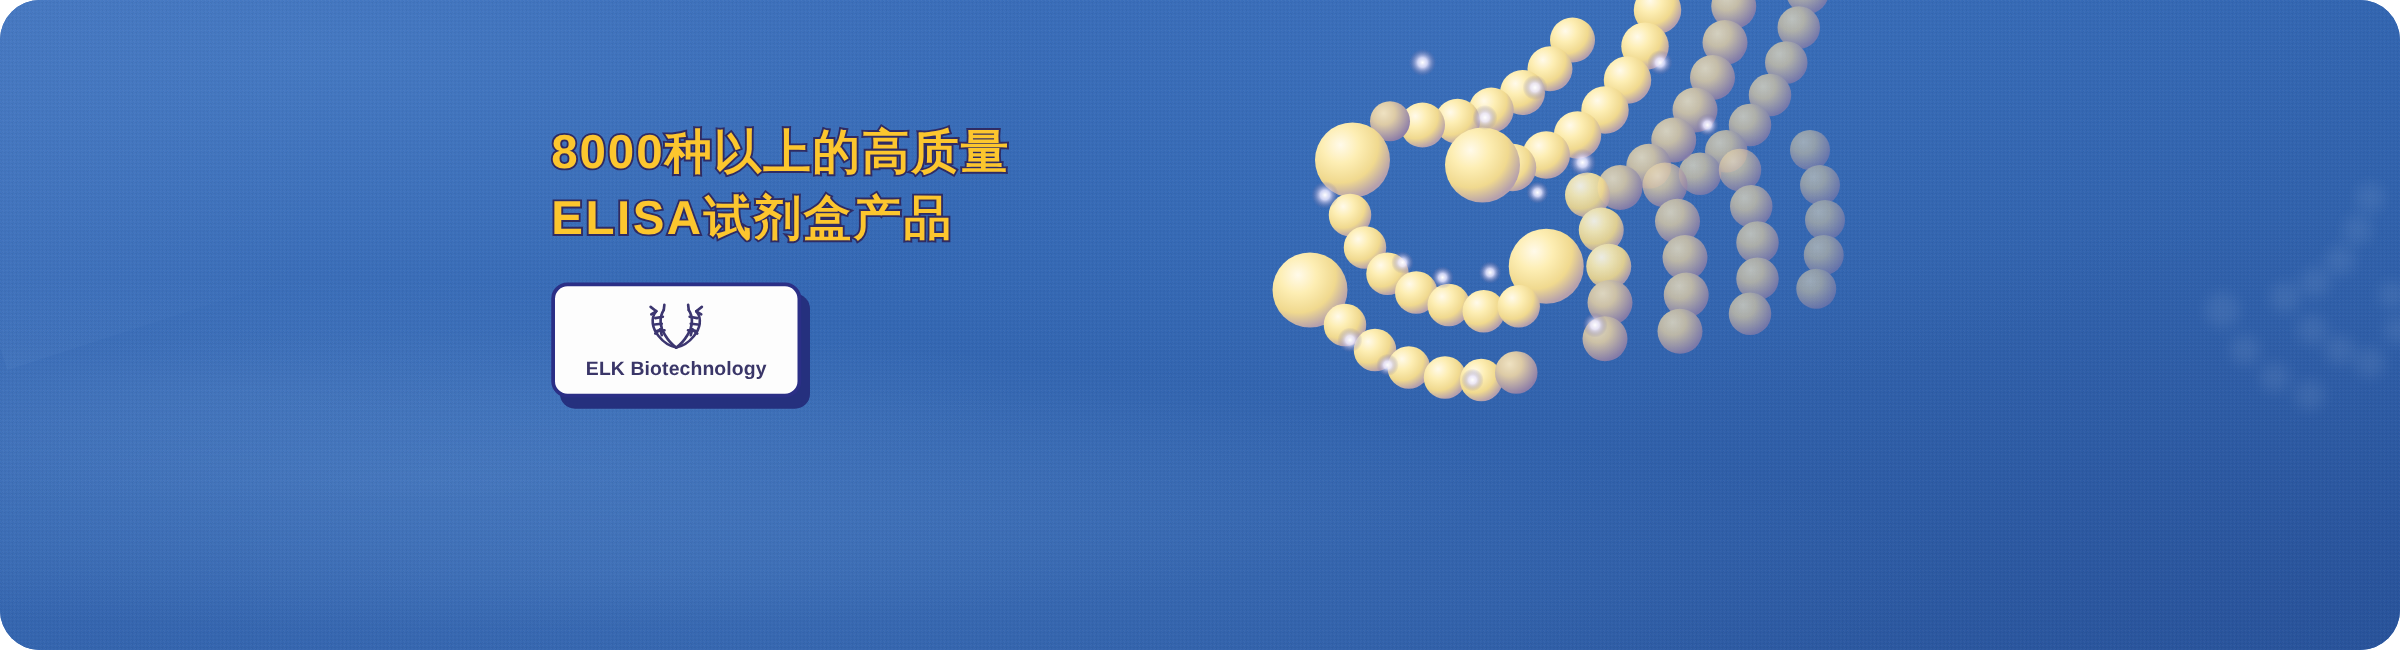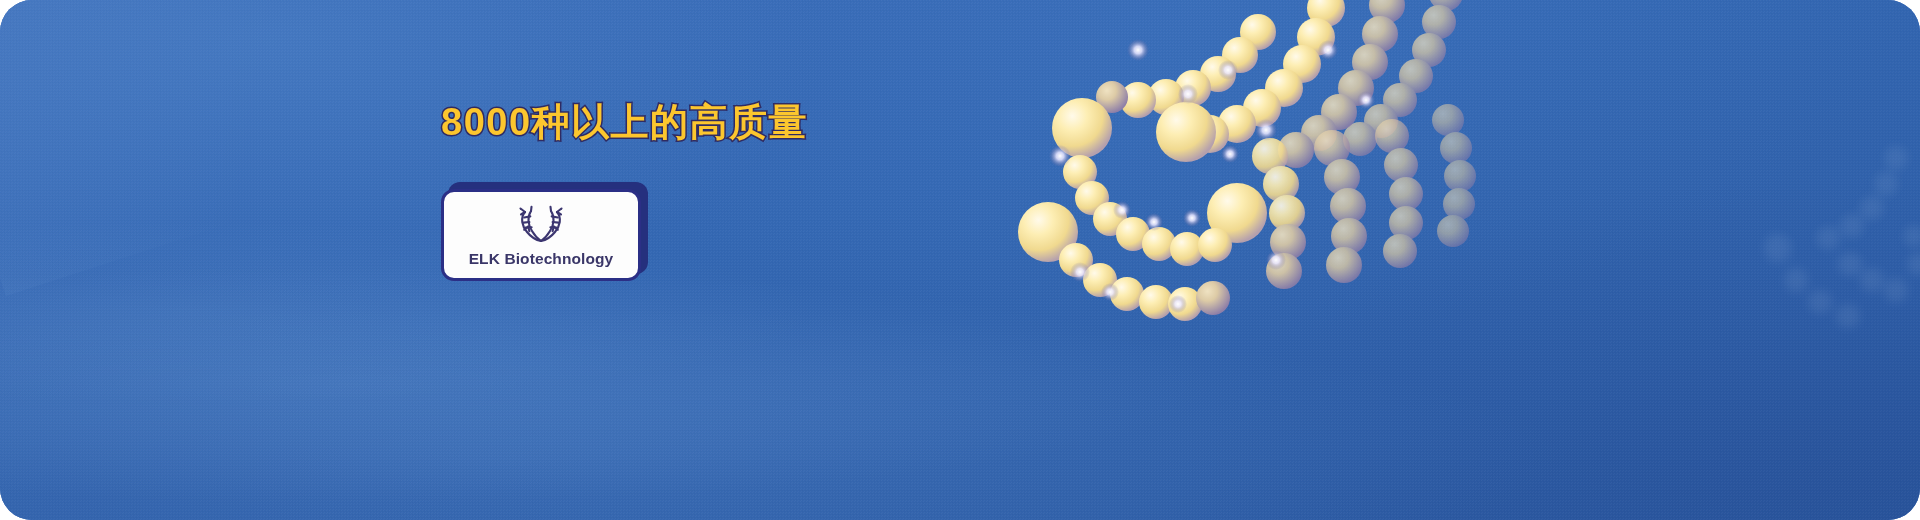--- a/index.html
+++ b/index.html
@@ -100,21 +100,21 @@
   }
   .logo-shadow{
     position:absolute;
     left:7px; top:9px;
     width:200px; height:92px;
     background:#25307e;
     border-radius:12px;
   }
   .logo-card{
     position:absolute;
-    left:0; top:16px;
+    left:0; top:0;
     width:200px; height:92px;
     background:#fdfdfd;
     border:3px solid #2b2f86;
     border-radius:13px;
     display:flex;
     flex-direction:column;
     align-items:center;
     justify-content:center;
     gap:1px;
   }
@@ -294,20 +294,21 @@
         <circle cx="214" cy="96" r="11"></circle>
         <circle cx="218" cy="124" r="11"></circle>
       </g>
     </svg>
   </div>
 
   <div class="content">
 
     <div class="headline">8000种以上的高质量</div>
 
+    <div class="headline headline-2">ELISA试剂盒产品</div>
 
     <div class="logo-wrap">
       <div class="logo-shadow"></div>
       <div class="logo-card">
 
         <svg class="logo-mark" viewBox="0 0 62 44" xmlns="http://www.w3.org/2000/svg" fill="none" stroke="#3c3670" stroke-width="2.1" stroke-linecap="round">
 
           <path d="M15 7 C10 13 12 21 17 27 C21 32 26 35 31 36"></path>
           <path d="M21 6 C17 12 18 20 22 26 C25 31 28 34 31 36"></path>
 

